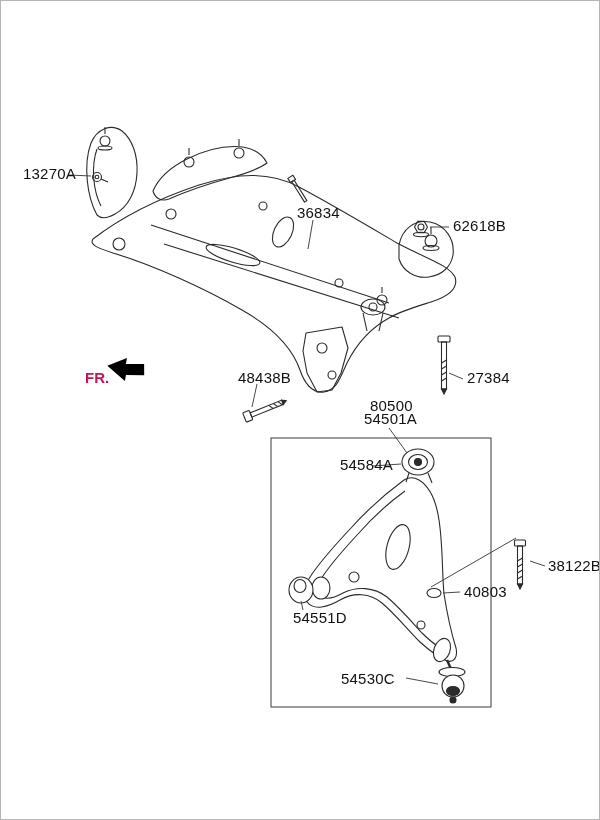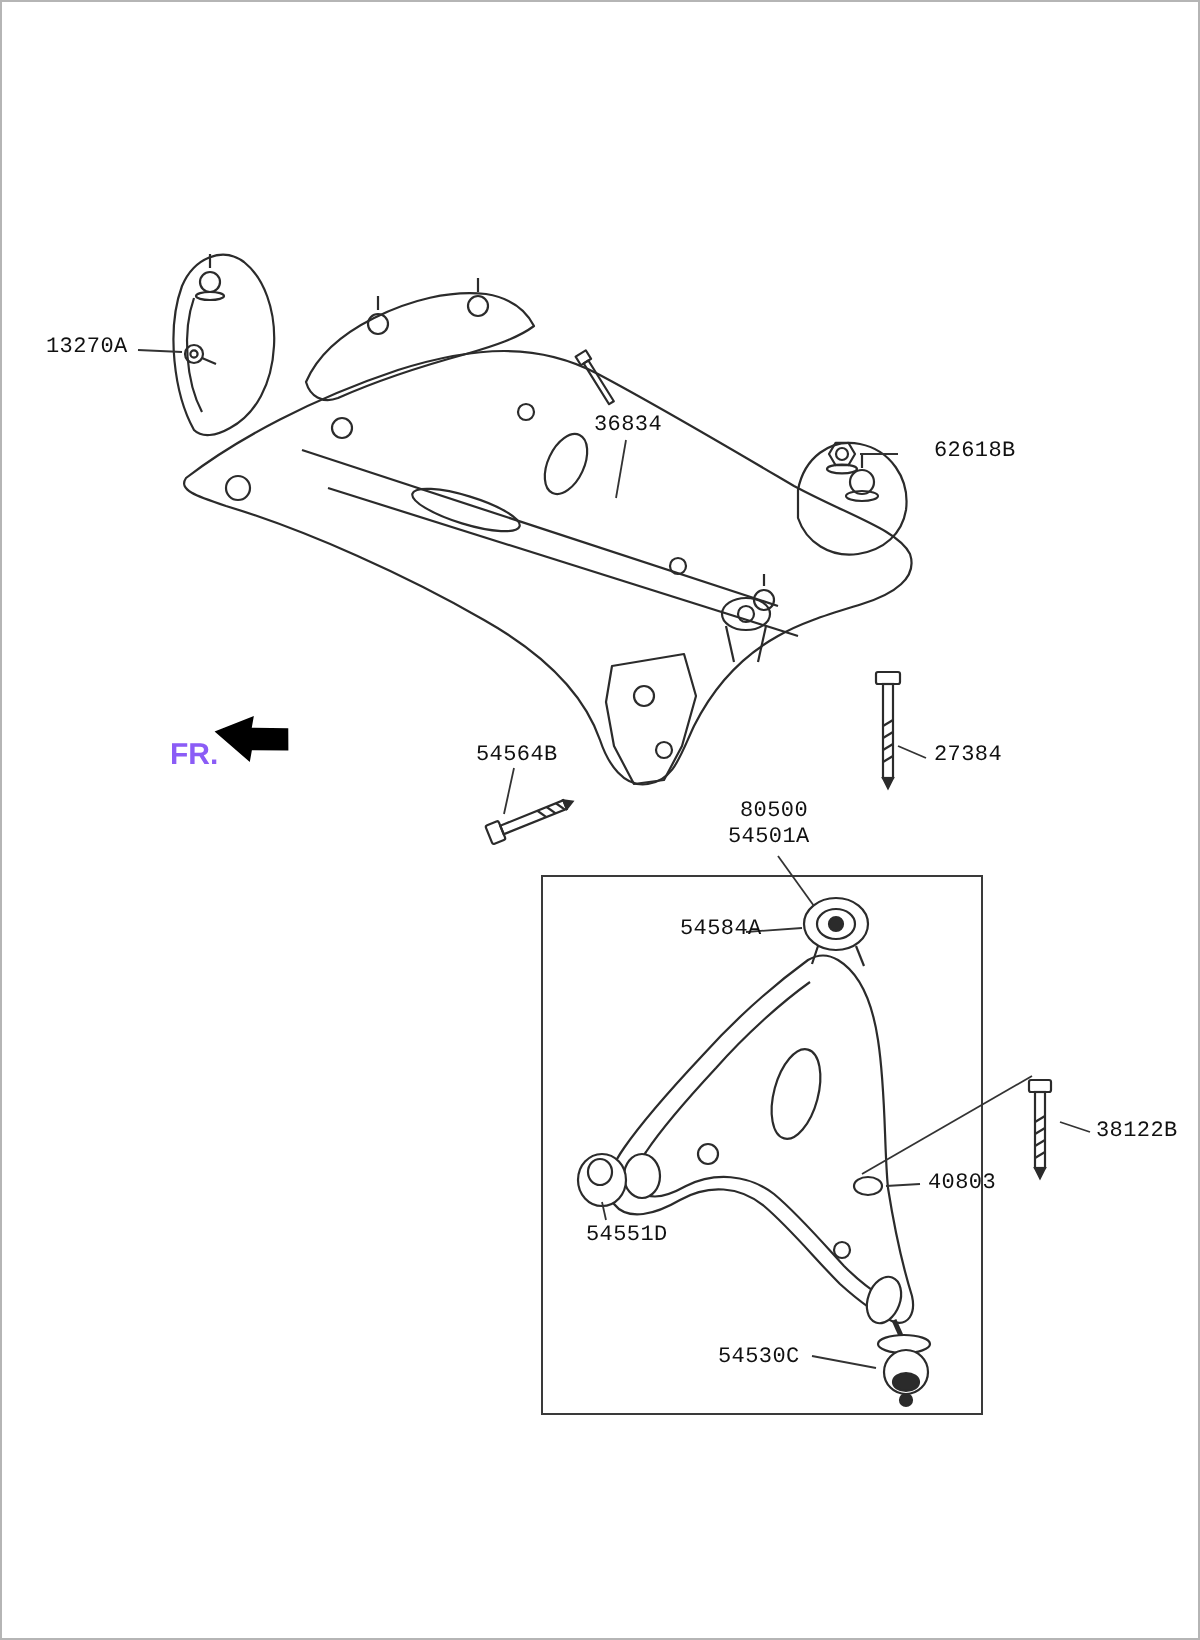--- a/index.html
+++ b/index.html
@@ -3,25 +3,25 @@
 <meta charset="utf-8">
 <style>
   html,body{margin:0;padding:0;background:#fff;}
   .page{
     position:relative;width:600px;height:820px;background:#ffffff;
     border:1px solid #b5b5b5;box-sizing:border-box;overflow:hidden;
     font-family:"Liberation Sans", sans-serif;
   }
   .art{position:absolute;left:0;top:0;}
   .part-label{
-    position:absolute;font-size:11px;line-height:12px;color:#111;
-    white-space:nowrap;letter-spacing:0.2px;font-family:Liberation Mono, monospace;
+    position:absolute;font-size:15px;line-height:12px;color:#111;
+    white-space:nowrap;letter-spacing:0.2px;
   }
   .fr-label{
-    position:absolute;font-size:15px;line-height:16px;font-weight:bold;color:#8b5cf6;
+    position:absolute;font-size:15px;line-height:16px;font-weight:bold;color:#be185d;
   }
 </style>
 </head>
 <body>
 
 <div class="page">
 
   <svg class="art" width="600" height="820" viewBox="0 0 600 820">
 
     <g stroke="#2b2b2b" stroke-width="1.1" fill="none" stroke-linejoin="round">
@@ -163,26 +163,26 @@
       <line x1="405" y1="677" x2="437" y2="683"></line>
     </g>
 
     <g transform="rotate(10 125 368)">
       <polygon points="106,368 124,357 124,363 142,360 144,371 126,374 126,380" fill="#000"></polygon>
     </g>
   </svg>
 
   <div class="part-label" style="left:22px;top:167px">13270A</div>
   <div class="part-label" style="left:296px;top:206px">36834</div>
-  <div class="part-label" style="left:466px;top:219px">62618B</div>
+  <div class="part-label" style="left:452px;top:219px">62618B</div>
   <div class="part-label" style="left:466px;top:371px">27384</div>
-  <div class="part-label" style="left:237px;top:371px">54564B</div>
+  <div class="part-label" style="left:237px;top:371px">48438B</div>
   <div class="part-label" style="left:369px;top:399px">80500</div>
   <div class="part-label" style="left:363px;top:412px">54501A</div>
   <div class="part-label" style="left:339px;top:458px">54584A</div>
   <div class="part-label" style="left:547px;top:559px">38122B</div>
   <div class="part-label" style="left:463px;top:585px">40803</div>
   <div class="part-label" style="left:292px;top:611px">54551D</div>
-  <div class="part-label" style="left:358px;top:672px">54530C</div>
+  <div class="part-label" style="left:340px;top:672px">54530C</div>
 
   <div class="fr-label" style="left:84px;top:369px">FR.</div>
 
 </div>
 
 </body></html>

